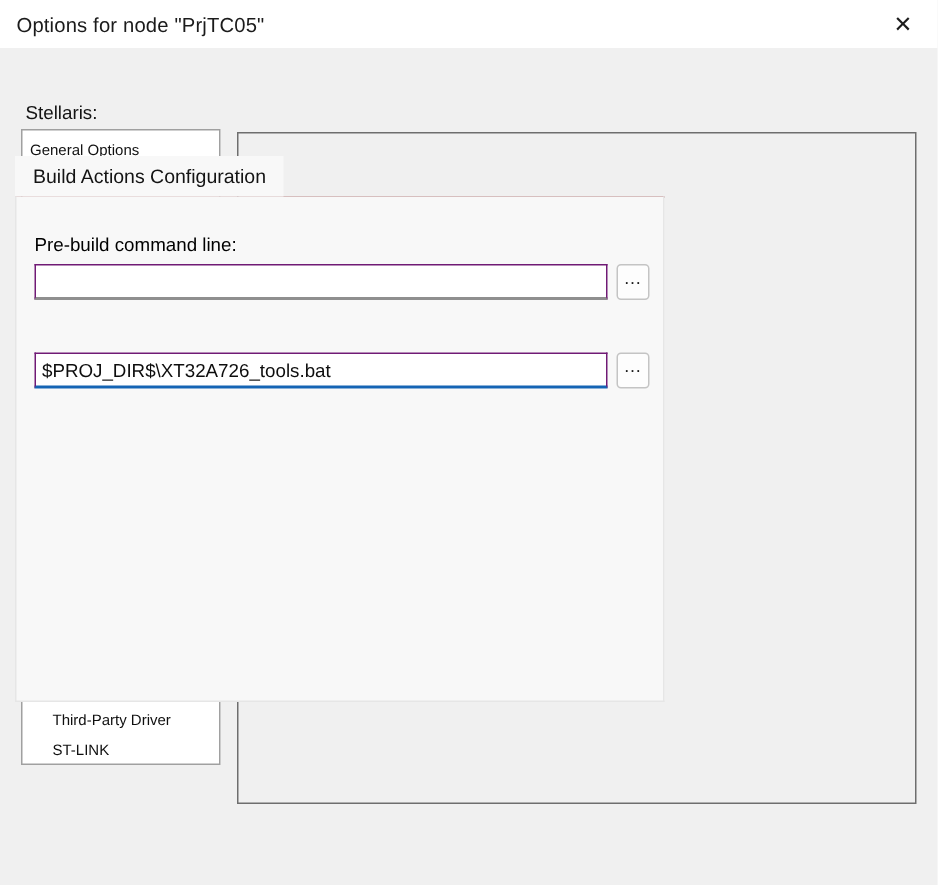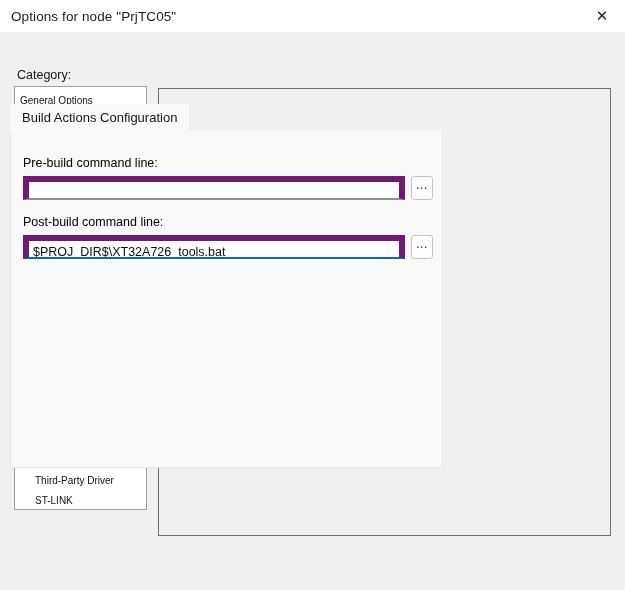--- a/index.html
+++ b/index.html
@@ -131,21 +131,21 @@
   .field-label {
     position: absolute;
     font-size: 12.5px;
     color: #000000;
     white-space: nowrap;
   }
   .text-input {
     position: absolute;
     height: 24px;
     background: #ffffff;
-    border: 6px solid #701a75;
+    border: 1px solid #701a75;
     box-sizing: border-box;
     font-family: "Liberation Sans", sans-serif;
     font-size: 12.5px;
     color: #0d0d0d;
     padding: 0 4px;
     line-height: 22px;
     white-space: nowrap;
     overflow: hidden;
   }
   .text-input.unfocused { border-bottom: 2px solid #8f8f8f; }
@@ -183,21 +183,21 @@
 </head>
 <body>
 
 <div id="titlebar">
   <div id="title-text">Options for node "PrjTC05"</div>
   <div id="close-button">✕</div>
 </div>
 
 <div id="dialog-body">
 
-  <div id="category-label">Category:</div>
+  <div id="category-label">Stellaris:</div>
   <div id="category-list">
       <div class="cat-item">General Options</div>
       <div class="cat-item">Static Analysis</div>
       <div class="cat-item">Runtime Checking</div>
       <div class="cat-item indent">C/C++ Compiler</div>
       <div class="cat-item indent">Assembler</div>
       <div class="cat-item indent">Output Converter</div>
       <div class="cat-item indent">Custom Build</div>
       <div class="cat-item indent selected">Build Actions</div>
       <div class="cat-item indent">Linker</div>
@@ -220,19 +220,18 @@
   <div id="tab-strip">
     <div id="tab-build-actions">Build Actions Configuration</div>
   </div>
 
   <div id="tab-pane">
 
     <div class="field-label" style="left:12px; top:25px;">Pre-build command line:</div>
     <div class="text-input unfocused" style="left:12px; top:45px; width:382px;" title=""></div>
     <div class="browse-button" style="left:400px; top:45px;">...</div>
 
-    <div class="field-label" style="left:12px; top:84px;">Post-build command line:</div>
     <div class="text-input focused" style="left:12px; top:104px; width:382px;" title="">$PROJ_DIR$\XT32A726_tools.bat</div>
     <div class="browse-button" style="left:400px; top:104px;">...</div>
   </div>
 
   <div id="watermark">CSDN @踩坑程序员</div>
 </div>
 
 </body></html>

